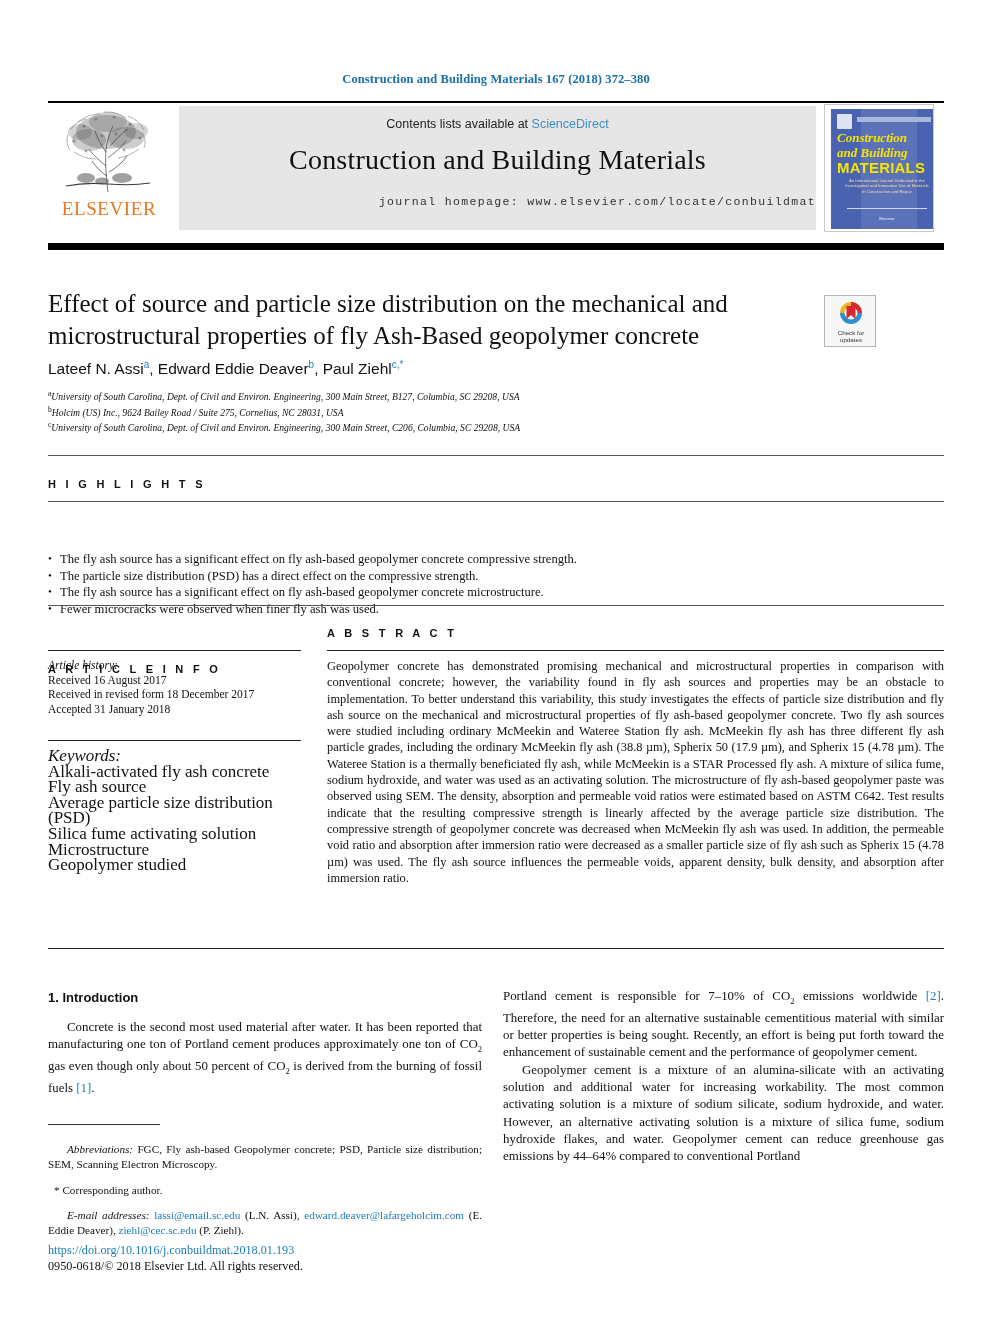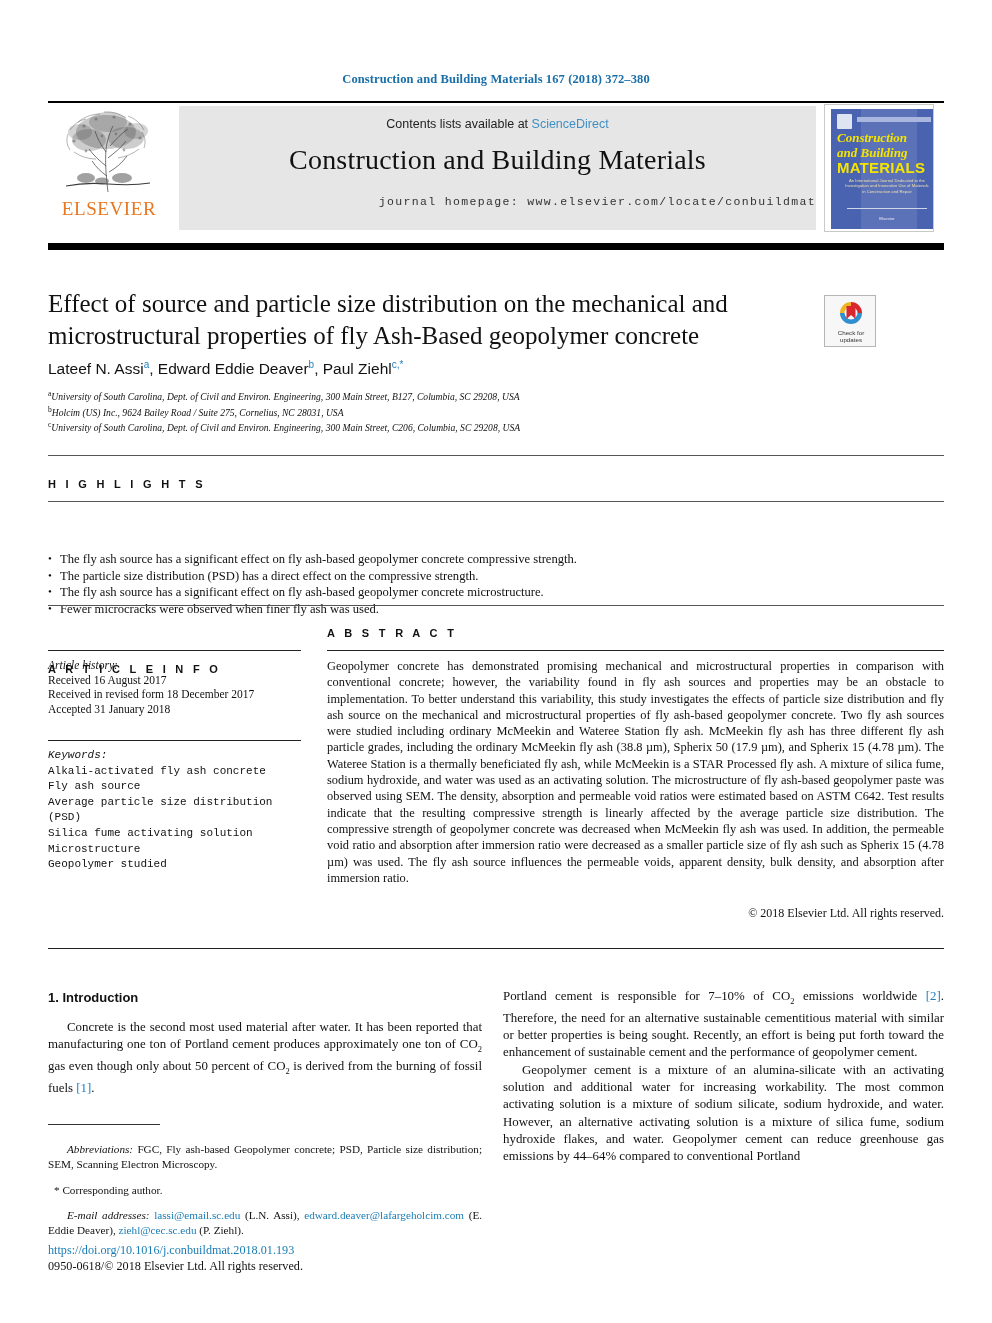--- a/index.html
+++ b/index.html
@@ -318,22 +318,22 @@
   .rule-kw {
     position: absolute;
     left: 48px; top: 740px;
     width: 253px; height: 1.4px;
     background: #222;
   }
   .keywords {
     position: absolute;
     left: 48px; top: 748px;
     width: 256px;
-    font-family: Liberation Mono, monospace;
-    font-size: 11px;
+    font-family: Liberation Serif, serif;
+    font-size: 17px;
     line-height: 15.6px;
     color: #111;
   }
   .keywords .lbl { font-style: italic; }
   .abstract {
     position: absolute;
     left: 327px; top: 658px;
     width: 617px;
     font-family: "Liberation Serif", serif;
     font-size: 12.4px;
@@ -566,21 +566,20 @@
     <div>Fly ash source</div>
     <div>Average particle size distribution (PSD)</div>
     <div>Silica fume activating solution</div>
     <div>Microstructure</div>
     <div>Geopolymer studied</div>
   </div>
 
   <div class="ab-head">A B S T R A C T</div>
   <div class="rule-ab"></div>
   <div class="abstract">Geopolymer concrete has demonstrated promising mechanical and microstructural properties in comparison with conventional concrete; however, the variability found in fly ash sources and properties may be an obstacle to implementation. To better understand this variability, this study investigates the effects of particle size distribution and fly ash source on the mechanical and microstructural properties of fly ash-based geopolymer concrete. Two fly ash sources were studied including ordinary McMeekin and Wateree Station fly ash. McMeekin fly ash has three different fly ash particle grades, including the ordinary McMeekin fly ash (38.8 µm), Spherix 50 (17.9 µm), and Spherix 15 (4.78 µm). The Wateree Station is a thermally beneficiated fly ash, while McMeekin is a STAR Processed fly ash. A mixture of silica fume, sodium hydroxide, and water was used as an activating solution. The microstructure of fly ash-based geopolymer paste was observed using SEM. The density, absorption and permeable void ratios were estimated based on ASTM C642. Test results indicate that the resulting compressive strength is linearly affected by the average particle size distribution. The compressive strength of geopolymer concrete was decreased when McMeekin fly ash was used. In addition, the permeable void ratio and absorption after immersion ratio were decreased as a smaller particle size of fly ash such as Spherix 15 (4.78 µm) was used. The fly ash source influences the permeable voids, apparent density, bulk density, and absorption after immersion ratio.</div>
-  <div class="copyright">© 2018 Elsevier Ltd. All rights reserved.</div>
 
   <div class="rule-bottom-abs"></div>
 
   <div class="sec-head">1. Introduction</div>
 
   <div class="col-left">
     <p class="indent">Concrete is the second most used material after water. It has been reported that manufacturing one ton of Portland cement produces approximately one ton of CO<sub>2</sub> gas even though only about 50 percent of CO<sub>2</sub> is derived from the burning of fossil fuels <span class="ref">[1]</span>.</p>
   </div>
 
   <div class="col-right">

